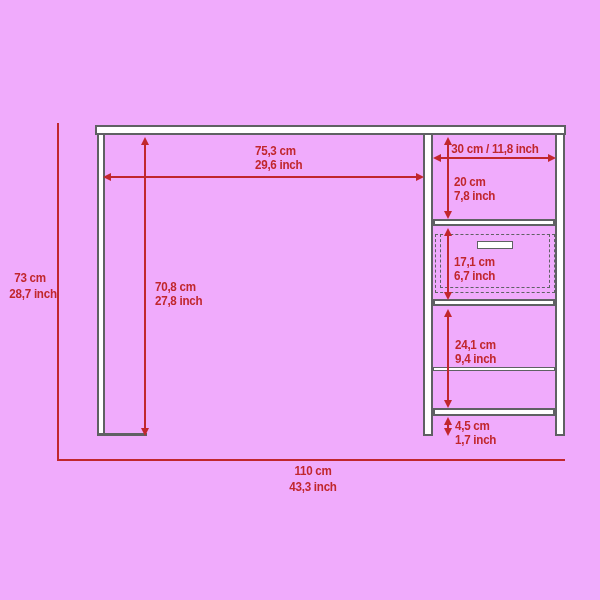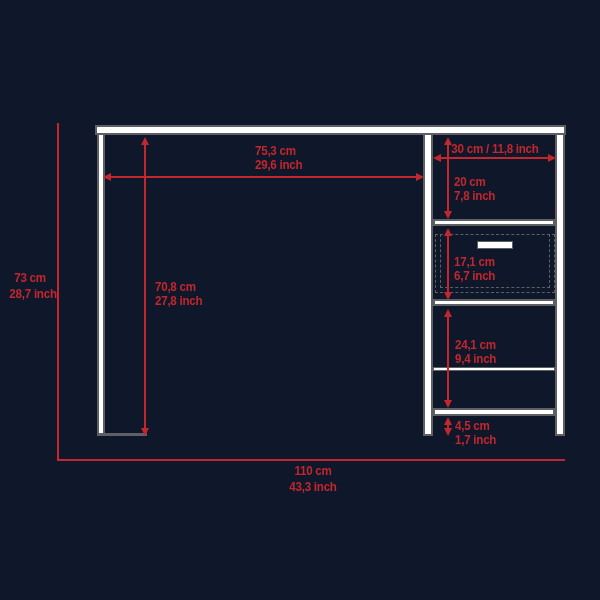--- a/index.html
+++ b/index.html
@@ -1,21 +1,21 @@
 <!DOCTYPE html>
 <html><head>
 <meta charset="utf-8">
 <style>
   :root{
     --red:#c1272d;
     --gray:#5f6063;
   }
   html,body{margin:0;padding:0;background:#fff;}
   #canvas{
-    position:relative;width:600px;height:600px;background:#0f172a;overflow:hidden;
+    position:relative;width:600px;height:600px;background:#f0abfc;overflow:hidden;
     font-family:"Liberation Sans",sans-serif;
   }
   
   .part{position:absolute;box-sizing:border-box;border:2px solid var(--gray);background:#fff;}
   .panel{border-top:none;}
   .thinline{position:absolute;background:var(--gray);}
   .shelf-thin{position:absolute;box-sizing:border-box;border:1.5px solid var(--gray);background:#fff;}
   .dash{position:absolute;box-sizing:border-box;border:1.6px dashed var(--gray);background:transparent;}
   .dash.inner{border-top:none;}
   .handle{position:absolute;box-sizing:border-box;border:1.6px solid var(--gray);background:#fff;z-index:4;}

